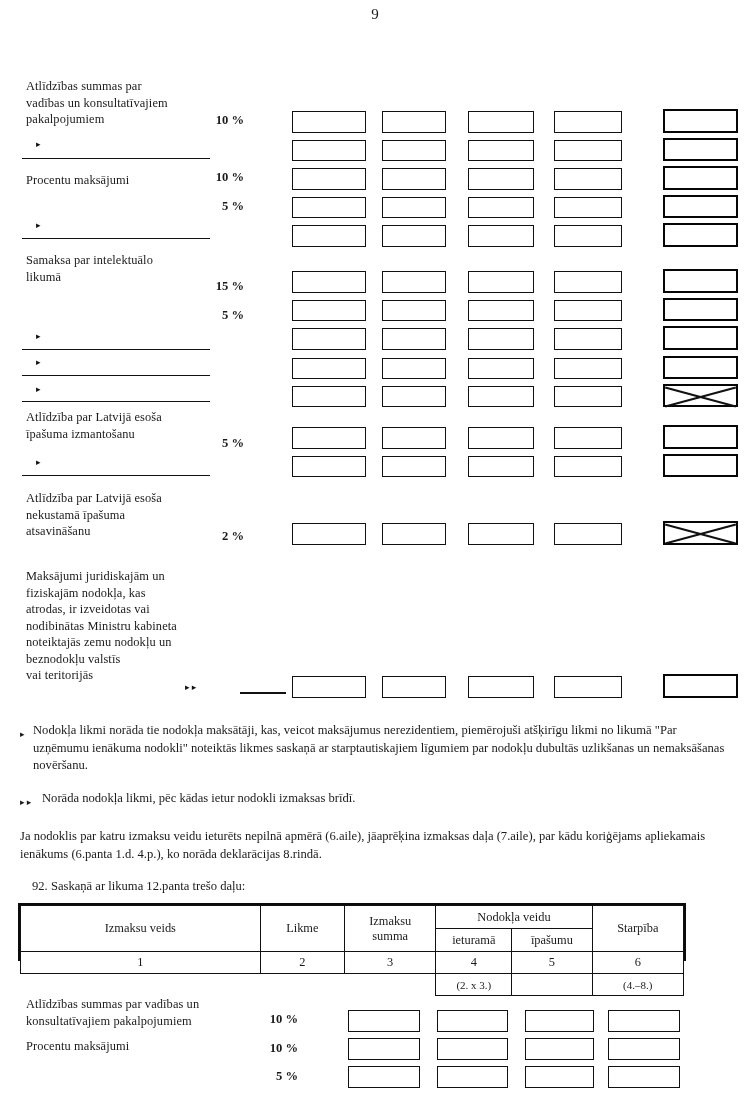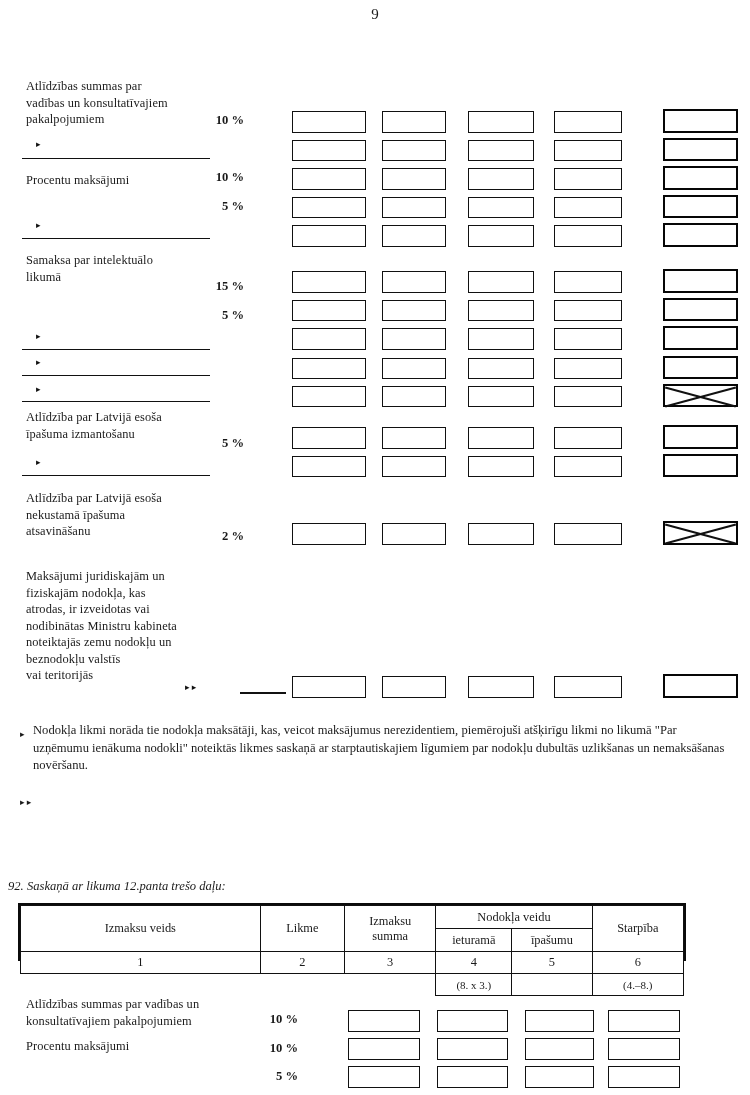--- a/index.html
+++ b/index.html
@@ -228,23 +228,25 @@
     <div class="box" style="left:382px; top:606px; width:64px; height:22px;"></div>
     <div class="box" style="left:468px; top:606px; width:66px; height:22px;"></div>
     <div class="box" style="left:554px; top:606px; width:68px; height:22px;"></div>
     <div class="box heavy" style="left:663px; top:604px; width:75px; height:24px;"></div>
   </div>
 
   <div class="bullet" style="left:20px; top:729px;">▸</div>
   <div class="para" style="left:33px; top:722px; width:702px;">Nodokļa likmi norāda tie nodokļa maksātāji, kas, veicot maksājumus nerezidentiem, piemērojuši atšķirīgu likmi no likumā "Par uzņēmumu ienākuma nodokli" noteiktās likmes saskaņā ar starptautiskajiem līgumiem par nodokļu dubultās uzlikšanas un nemaksāšanas novēršanu.</div>
 
   <div class="bullet" style="left:20px; top:797px;">▸ ▸</div>
-
-
-  <div class="para" style="left:8px; top:878px; width:500px;font-style:italic;">92. Saskaņā ar likuma 12.panta trešo daļu:</div>
+  <div class="para" style="left:42px; top:790px; width:690px;">Norāda nodokļa likmi, pēc kādas ietur nodokli izmaksas brīdī.</div>
+
+  <div class="para" style="left:20px; top:828px; width:708px;">Ja nodoklis par katru izmaksu veidu ieturēts nepilnā apmērā (6.aile), jāaprēķina izmaksas daļa (7.aile), par kādu koriģējams apliekamais ienākums (6.panta 1.d. 4.p.), ko norāda deklarācijas 8.rindā.</div>
+
+  <div class="para" style="left:32px; top:878px; width:500px;">92. Saskaņā ar likuma 12.panta trešo daļu:</div>
 
   <div class="outer" style="left:18px; top:903px; width:668px; height:58px;"></div>
 
   <table class="tbl" style="left:20px; top:905px; width:664px;">
     <tbody>
         <tr>
       <td rowspan="2" style="width:250px; height:40px;">Izmaksu veids</td>
       <td rowspan="2" style="width:83px;">Likme</td>
       <td rowspan="2" style="width:90px; white-space:pre-line;">Izmaksu
 summa</td>
@@ -260,21 +262,21 @@
       <td>2</td>
       <td>3</td>
       <td>4</td>
       <td>5</td>
       <td>6</td>
     </tr>
     <tr>
       <td class="blank"></td>
       <td class="blank"></td>
       <td class="blank"></td>
-      <td class="sub" style="height:19px;">(8. x 3.)</td>
+      <td class="sub" style="height:19px;">(2. x 3.)</td>
       <td class="sub"></td>
       <td class="sub">(4.–8.)</td>
     </tr>
   </tbody>
     </table>
 
   <div class="label" style="left:26px; top:996px; width:290px;">Atlīdzības summas par vadības un
 konsultatīvajiem pakalpojumiem</div>
   <div class="label" style="left:26px; top:1038px; width:290px;">Procentu maksājumi</div>
 

